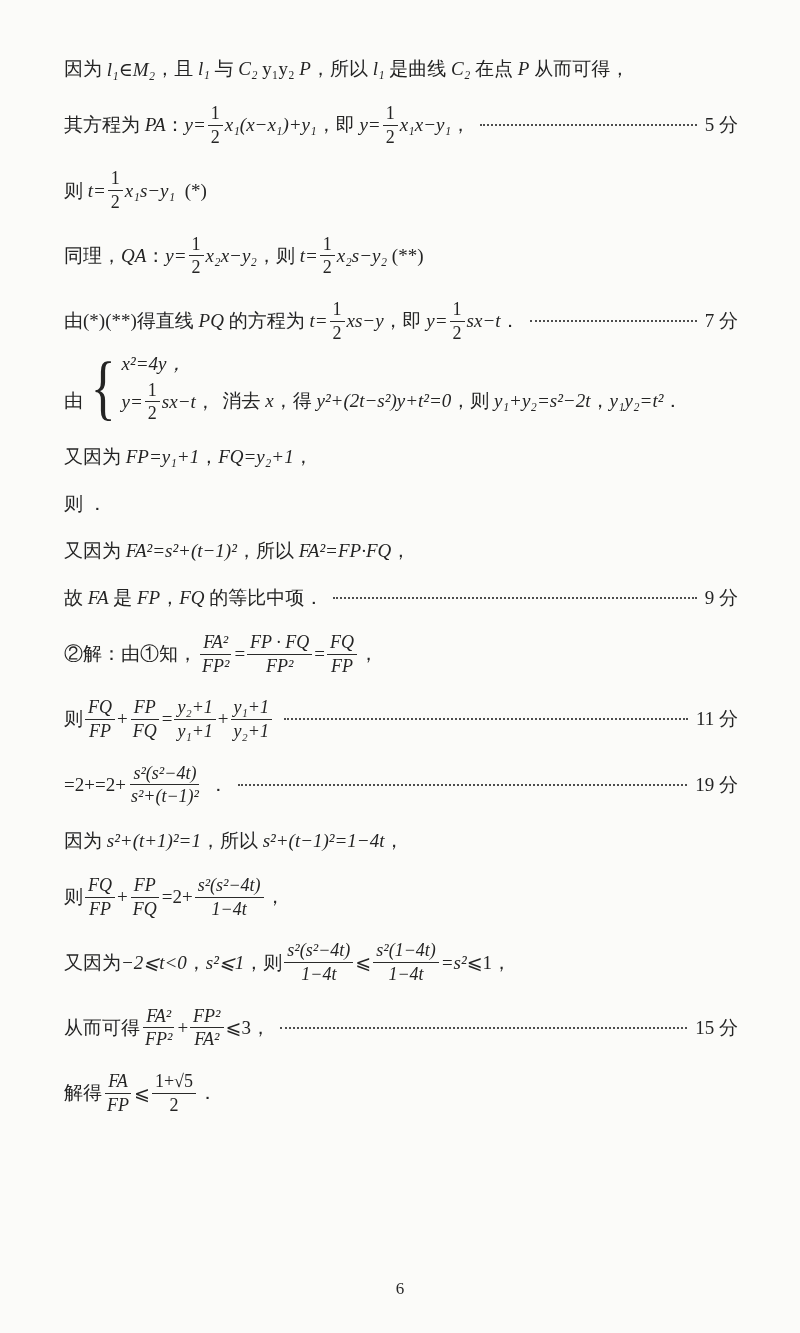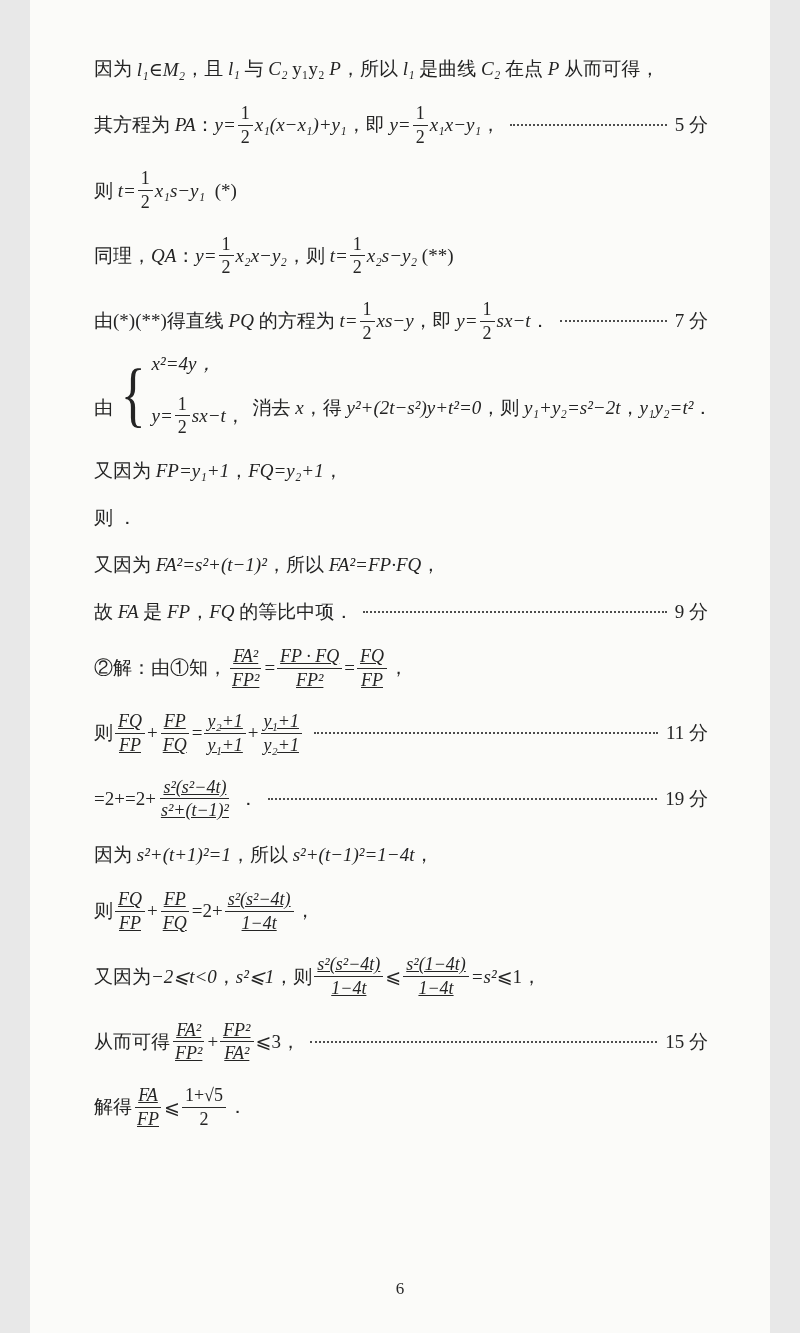--- a/index.html
+++ b/index.html
@@ -1,40 +1,40 @@
 <!DOCTYPE html>
 <html><head>
 <meta charset="utf-8">
 <style>
   html,body{margin:0;padding:0;background:#e8e8e8;}
   .page{
-    position:relative;width:740px;height:1333px;margin:0 auto;
+    position:relative;width:800px;height:1333px;margin:0 auto;
     background:#fbfbf9;color:#242424;overflow:hidden;
     font-family:"Liberation Serif","DejaVu Serif",serif;
   }
   .content{padding:56px 62px 0 64px;}
   .line{
     display:flex;align-items:center;flex-wrap:nowrap;
     margin-bottom:21px;font-size:19px;min-height:26px;white-space:nowrap;
   }
   .t{white-space:pre;font-style:normal;}
   .m{white-space:pre;font-style:italic;}
   .frac{display:inline-flex;flex-direction:column;align-items:center;
         margin:0 2px;line-height:1.15;font-size:18px;vertical-align:middle;}
   .fnum{padding:0 3px 1px 3px;border-bottom:1.6px solid #2a2a2a;text-align:center;}
   .fden{padding:1px 3px 0 3px;text-align:center;}
-  .it{font-style:italic;text-decoration:underline;}
+  .it{font-style:italic;}
   .leader{flex:1 1 auto;height:0;border-bottom:2.6px dotted #4d4d4d;
           margin:0 8px 0 10px;min-width:30px;align-self:center;}
   .score{white-space:pre;font-style:normal;}
   .cases{display:inline-flex;align-items:center;margin:0 3px;
          transform:translateY(-14px);}
   .brace{font-size:72px;line-height:0.85;font-weight:400;
          transform:scaleX(0.72);margin-right:1px;}
-  .crows{display:inline-flex;flex-direction:column;gap:17px;}
+  .crows{display:inline-flex;flex-direction:column;gap:3px;}
   .crow{display:flex;align-items:center;}
   .sys{margin-top:10px;margin-bottom:6px;}
   .footer{position:absolute;left:0;right:0;bottom:34px;text-align:center;
           font-size:17px;color:#2a2a2a;}
 </style>
 </head>
 <body>
 
 <div class="page">
   <div class="content">

